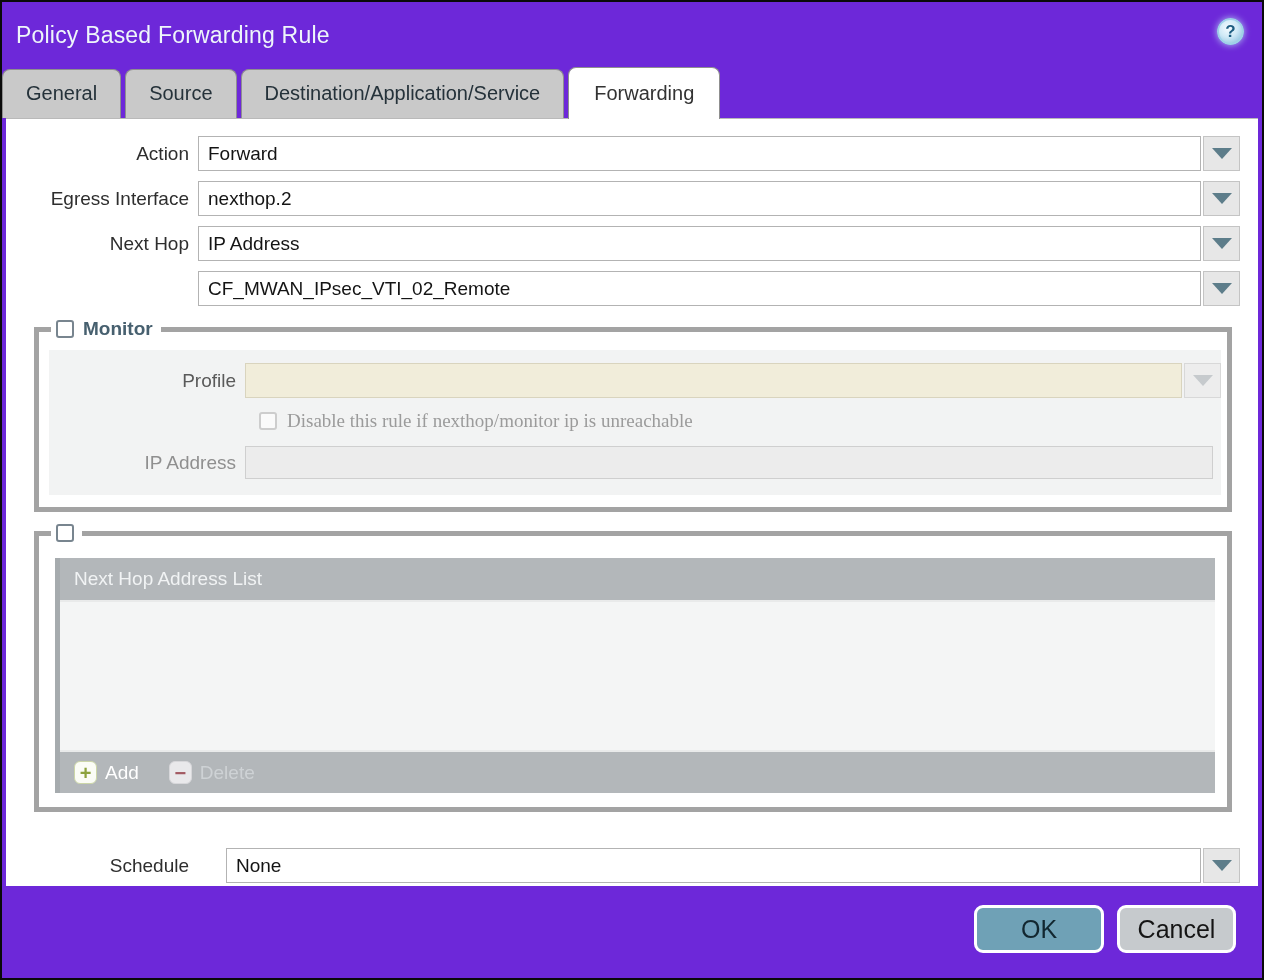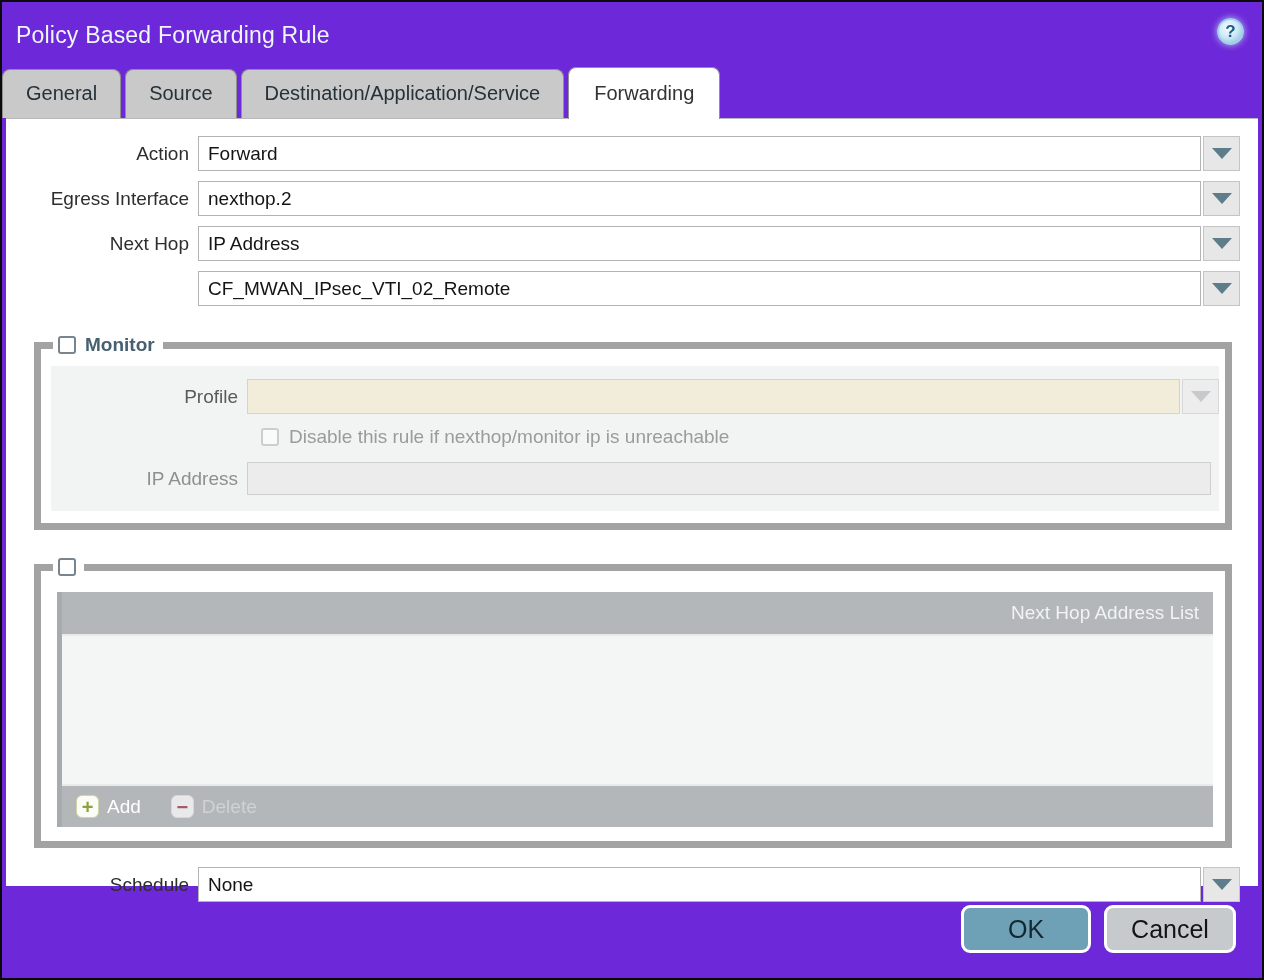--- a/index.html
+++ b/index.html
@@ -94,22 +94,22 @@
     width: 0; height: 0;
     border-left: 10px solid transparent;
     border-right: 10px solid transparent;
     border-top: 11px solid #5d7d8a;
   }
   .dd.disabled { background: #ededed; border-color: #d8d8d8; cursor: default; }
   .dd.disabled .tri { border-top-color: #c6cacd; }
 
   
   fieldset.group {
-    border: 7px solid #a3a3a3;
-    margin: 28px 8px 0 22px;
+    border: 5px solid #a3a3a3;
+    margin: 12px 8px 0 22px;
     padding: 6px 6px 12px 10px;
   }
   fieldset.group legend {
     display: flex; align-items: center; gap: 9px;
     padding: 0 8px 0 5px; margin-left: 2px;
     font-size: 19px; font-weight: bold; color: #47606f;
   }
   .cb {
     width: 18px; height: 18px; flex: 0 0 18px;
     background: #fff; border: 2px solid #78858f; border-radius: 3px;
@@ -129,28 +129,27 @@
   .field-disabled {
     flex: 1; height: 33px;
     background: #ececec; border: 1px solid #cfcfcf;
     margin-right: 8px;
   }
   .combo-value.profile {
     background: #f1edda; border-color: #d9d4be;
     cursor: default;
   }
   .check-row { display: flex; align-items: center; gap: 10px; margin: 0 0 14px 210px; }
-  .check-row .txt { font-size: 19px; color: #9b9b9b; }
+  .check-row .txt { font-size: 19px; color: #9b9b9b; font-family: Liberation Serif, serif; }
 
   
   .nh-table {
     margin: 10px 6px 2px 6px;
     border-left: 5px solid #a6abae;
     background: #f4f5f5;
-    text-align: right;
   }
   .nh-thead {
     background: #b3b7ba; color: #f1f3f4;
     font-size: 19px; padding: 10px 14px;
     border-bottom: 2px solid #e9eaea;
   }
   .nh-tbody { height: 148px; background: #f4f5f5; }
   .nh-tfoot {
     background: #b3b7ba;
     display: flex; align-items: center; gap: 30px;
@@ -165,36 +164,36 @@
   }
   .tbl-btn.add { color: #ffffff; }
   .tbl-btn.add .ic {
     background: #fbfcf6; border: 1px solid #ccd6a8; color: #8da23e;
   }
   .tbl-btn.del { color: #ced2d5; cursor: default; }
   .tbl-btn.del .ic {
     background: #e9e9eb; border: 1px solid #d7d7da; color: #a25a62;
   }
 
-  .schedule-row { margin-top: 19px; }
+  .schedule-row { margin-top: 36px; gap: 28px; }
 
   
   .dialog-footer {
     flex: 1;
     display: flex; justify-content: flex-end; align-items: center;
     gap: 13px; padding: 0 26px 6px;
   }
   .btn {
     height: 48px; border-radius: 9px;
     border: 3px solid #ffffff;
     font-size: 25px; font-family: "Liberation Sans", sans-serif;
     cursor: pointer;
   }
   .btn.ok { width: 130px; background: #6fa1b6; color: #122730; }
-  .btn.cancel { width: 132px; background: #c6cacd; color: #141414; }
+  .btn.cancel { width: 119px; background: #c6cacd; color: #141414; }
 </style>
 </head>
 <body>
 
 <div class="screen">
 
   <header class="titlebar">
     <h1>Policy Based Forwarding Rule</h1>
     <div class="help">
       <span>?</span>

